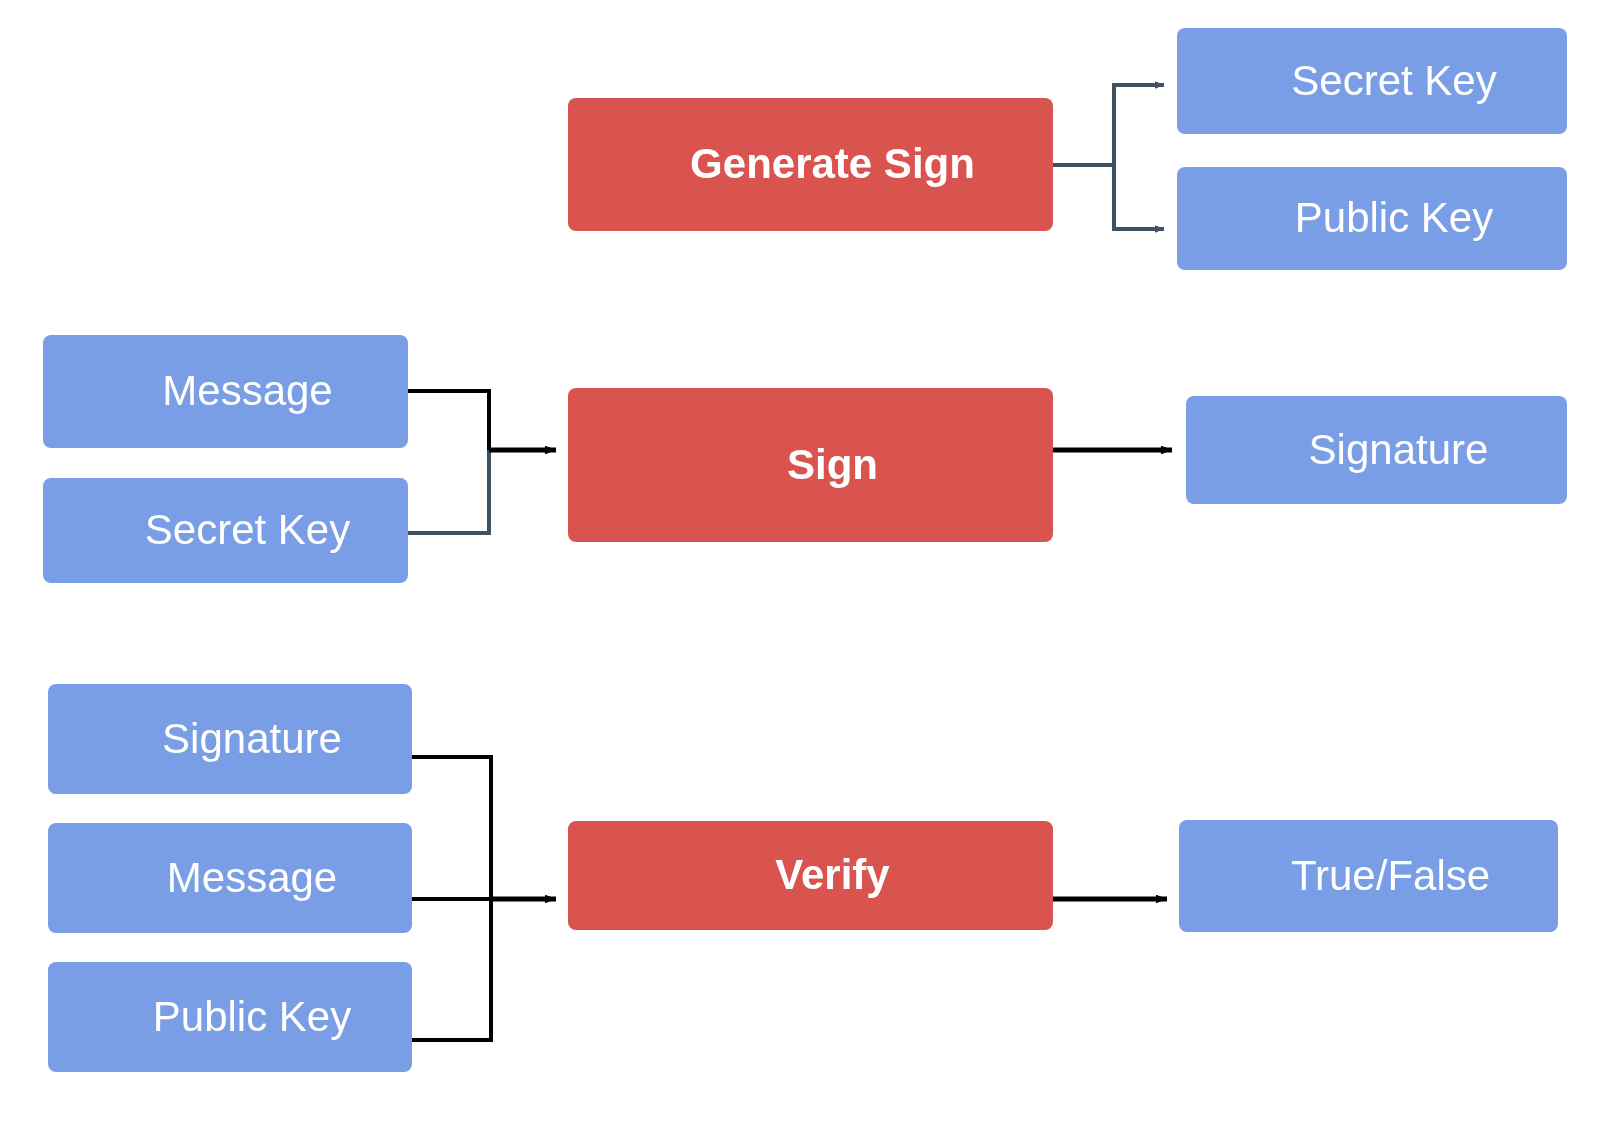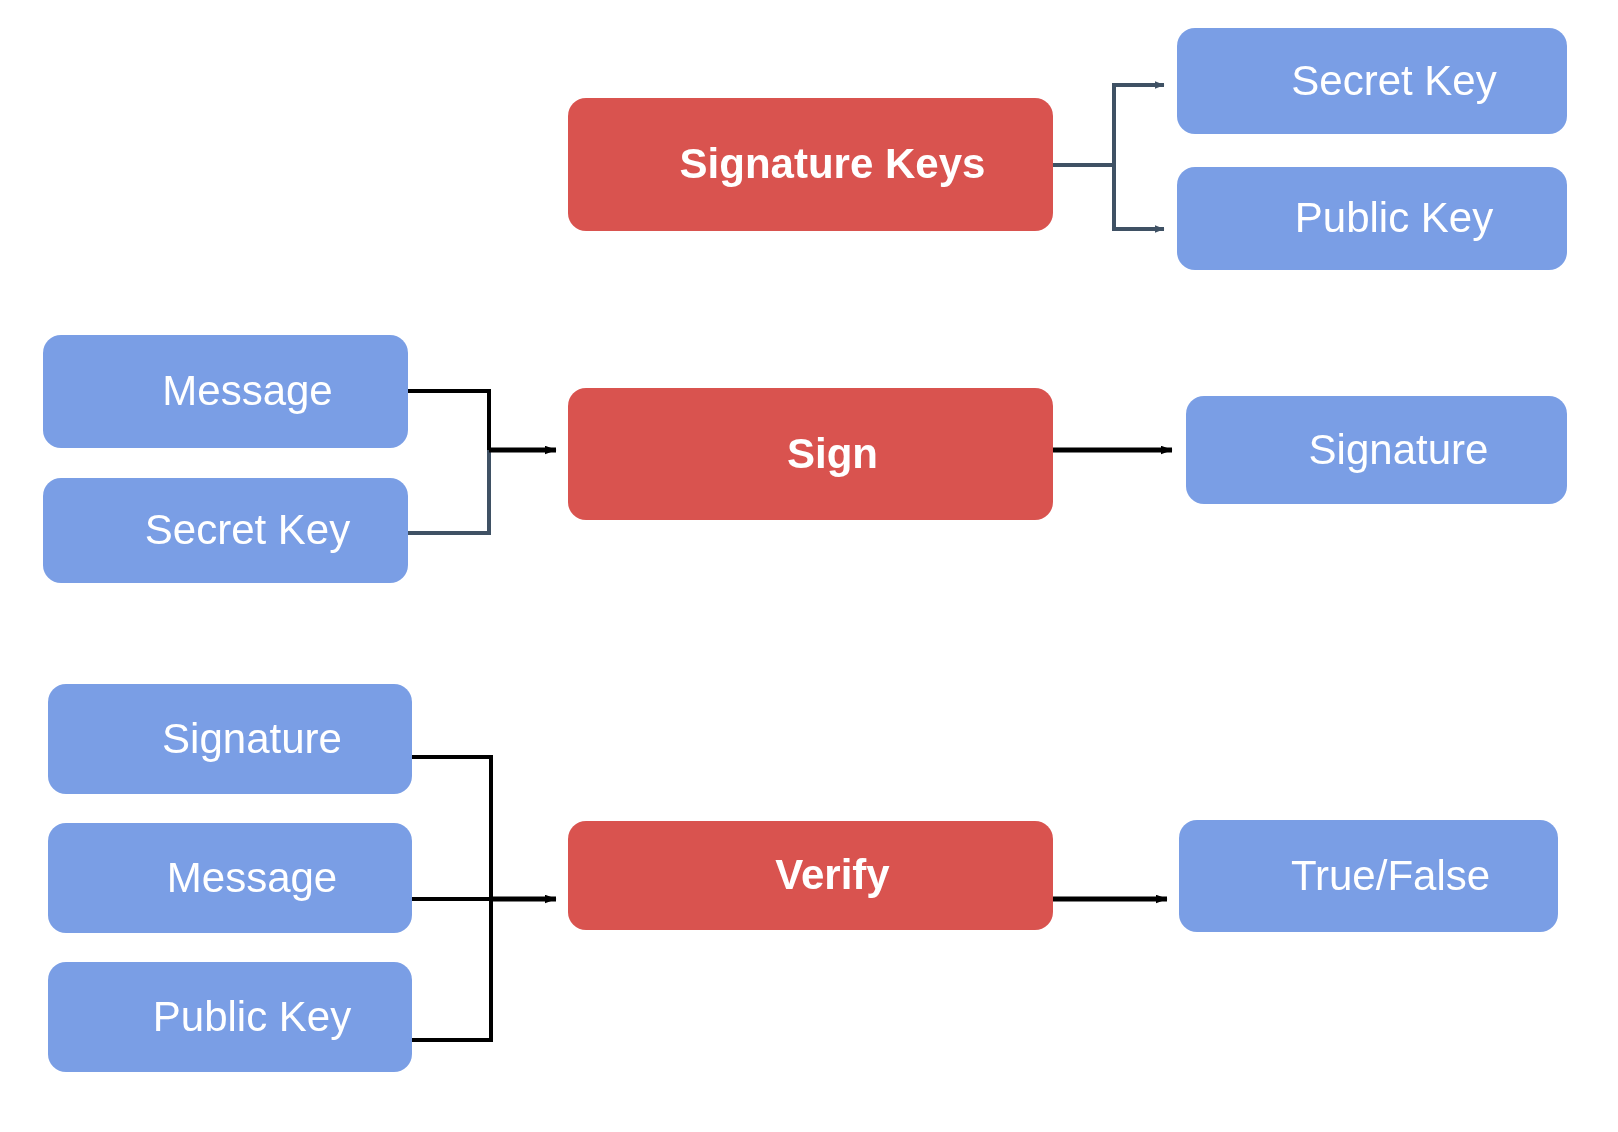--- a/index.html
+++ b/index.html
@@ -15,21 +15,21 @@
     background: #ffffff;
     font-family: "Liberation Sans", sans-serif;
     overflow: hidden;
   }
   .node {
     position: absolute;
     box-sizing: border-box;
     display: flex;
     align-items: center;
     justify-content: center;
-    border-radius: 18px;
+    border-radius: 8px;
     color: #ffffff;
     text-align: right;
     line-height: 1.1;
     user-select: none;
     padding-left: 44px;
   }
   .node.blue {
     background: #7a9ee5;
     font-size: 42px;
     font-weight: 400;
@@ -94,31 +94,31 @@
       <path d="M412,1040 L491,1040 L491,899" fill="none" stroke="#000000" stroke-width="4"></path>
     </g>
     <g>
       <path d="M491,899 L556,899" fill="none" stroke="#000000" stroke-width="5" marker-end="url(#arrow-black)"></path>
     </g>
     <g>
       <path d="M1053,899 L1167,899" fill="none" stroke="#000000" stroke-width="5" marker-end="url(#arrow-black)"></path>
     </g>
   </svg>
 
-  <div class="node red" style="left:568px; top:98px; width:485px; height:133px;">Signature Keys</div>
+  <div class="node red" style="left:568px; top:98px; width:485px; height:133px;">Generate Sign</div>
 
   <div class="node blue" style="left:1177px; top:28px; width:390px; height:106px;">Secret Key</div>
 
   <div class="node blue" style="left:1177px; top:167px; width:390px; height:103px;">Public Key</div>
 
   <div class="node blue" style="left:43px; top:335px; width:365px; height:113px;">Message</div>
 
   <div class="node blue" style="left:43px; top:478px; width:365px; height:105px;">Secret Key</div>
 
-  <div class="node red" style="left:568px; top:388px; width:485px; height:132px;">Sign</div>
+  <div class="node red" style="left:568px; top:388px; width:485px; height:154px;">Sign</div>
 
   <div class="node blue" style="left:1186px; top:396px; width:381px; height:108px;">Signature</div>
 
   <div class="node blue" style="left:48px; top:684px; width:364px; height:110px;">Signature</div>
 
   <div class="node blue" style="left:48px; top:823px; width:364px; height:110px;">Message</div>
 
   <div class="node blue" style="left:48px; top:962px; width:364px; height:110px;">Public Key</div>
 
   <div class="node blue" style="left:1179px; top:820px; width:379px; height:112px;">True/False</div>

